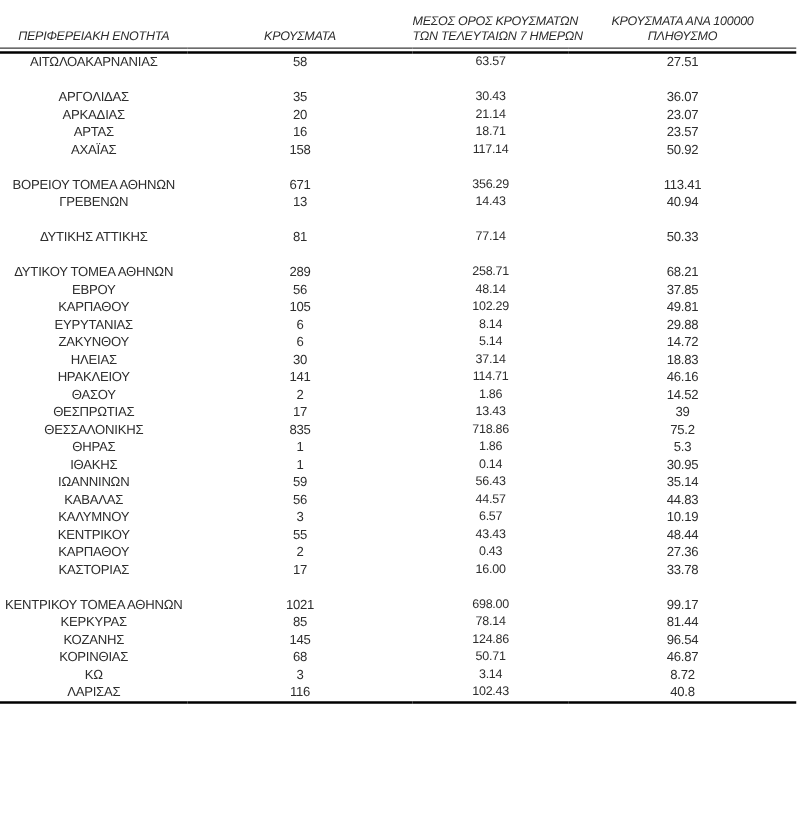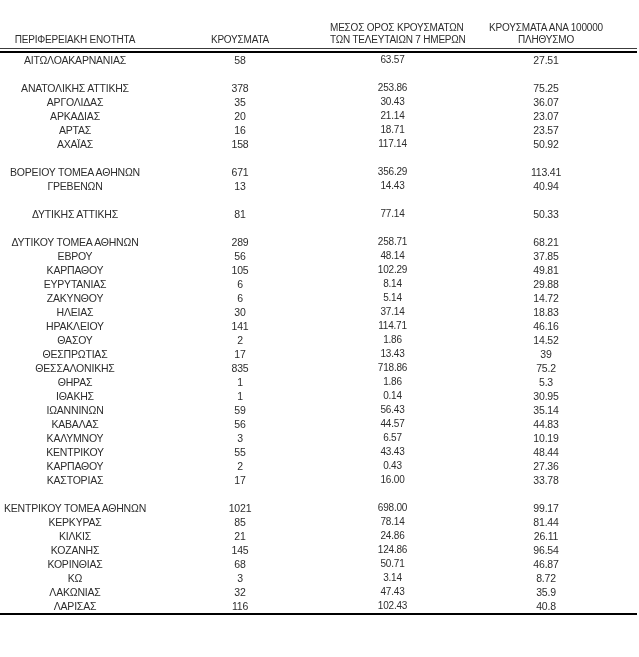--- a/index.html
+++ b/index.html
@@ -22,23 +22,24 @@
     vertical-align:bottom;
     padding:0;
     letter-spacing:-0.2px;
     white-space:nowrap;
     overflow:visible;
   }
   thead th.hcell {
     font-weight:normal;
     font-size:10px;
     line-height:12px;
-    padding-top:22px;
+    padding-top:12px;
     padding-bottom:2px;
     border-bottom:1px solid #3c3c3c;
+    font-style:italic;
   }
   thead tr.rule-row th {
     height:2px;
     padding:0;
     border-bottom:2.5px solid #000000;
   }
   tbody td {
     font-size:10.5px;
     height:14px;
     line-height:14px;
@@ -87,26 +88,20 @@
           <td class="c3">63.57</td>
           <td class="c4">27.51</td>
         </tr>
         <tr class="spacer">
           <td class="c1"></td>
           <td class="c2"></td>
           <td class="c3"></td>
           <td class="c4"></td>
         </tr>
         <tr>
-          <td class="c1">ΑΝΑΤΟΛΙΚΗΣ ΑΤΤΙΚΗΣ</td>
-          <td class="c2">378</td>
-          <td class="c3">253.86</td>
-          <td class="c4">75.25</td>
-        </tr>
-        <tr>
           <td class="c1">ΑΡΓΟΛΙΔΑΣ</td>
           <td class="c2">35</td>
           <td class="c3">30.43</td>
           <td class="c4">36.07</td>
         </tr>
         <tr>
           <td class="c1">ΑΡΚΑΔΙΑΣ</td>
           <td class="c2">20</td>
           <td class="c3">21.14</td>
           <td class="c4">23.07</td>
@@ -279,48 +274,36 @@
           <td class="c3">698.00</td>
           <td class="c4">99.17</td>
         </tr>
         <tr>
           <td class="c1">ΚΕΡΚΥΡΑΣ</td>
           <td class="c2">85</td>
           <td class="c3">78.14</td>
           <td class="c4">81.44</td>
         </tr>
         <tr>
-          <td class="c1">ΚΙΛΚΙΣ</td>
-          <td class="c2">21</td>
-          <td class="c3">24.86</td>
-          <td class="c4">26.11</td>
-        </tr>
-        <tr>
           <td class="c1">ΚΟΖΑΝΗΣ</td>
           <td class="c2">145</td>
           <td class="c3">124.86</td>
           <td class="c4">96.54</td>
         </tr>
         <tr>
           <td class="c1">ΚΟΡΙΝΘΙΑΣ</td>
           <td class="c2">68</td>
           <td class="c3">50.71</td>
           <td class="c4">46.87</td>
         </tr>
         <tr>
           <td class="c1">ΚΩ</td>
           <td class="c2">3</td>
           <td class="c3">3.14</td>
           <td class="c4">8.72</td>
-        </tr>
-        <tr>
-          <td class="c1">ΛΑΚΩΝΙΑΣ</td>
-          <td class="c2">32</td>
-          <td class="c3">47.43</td>
-          <td class="c4">35.9</td>
         </tr>
         <tr>
           <td class="c1">ΛΑΡΙΣΑΣ</td>
           <td class="c2">116</td>
           <td class="c3">102.43</td>
           <td class="c4">40.8</td>
         </tr>
       </tbody>
   </table>
 </div>

